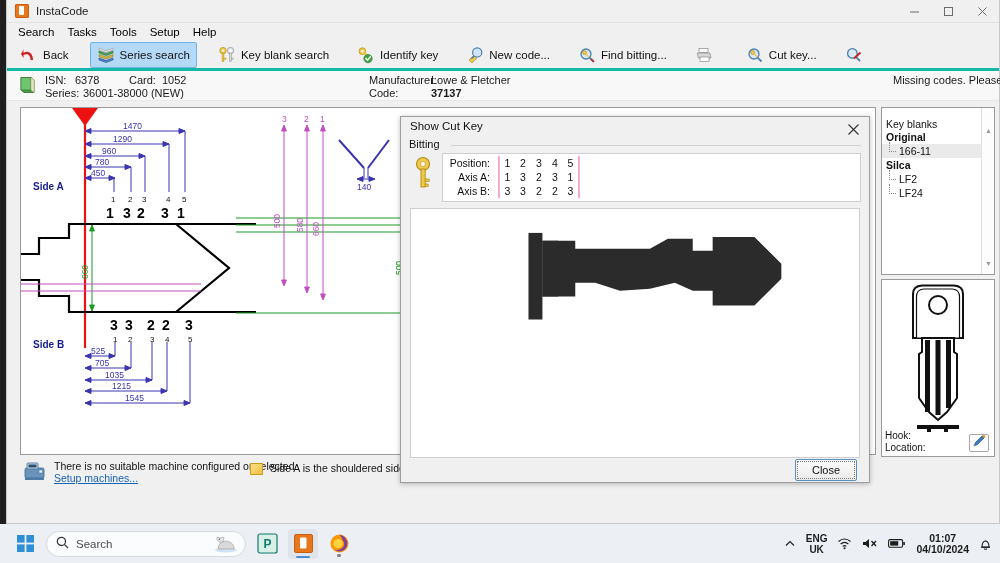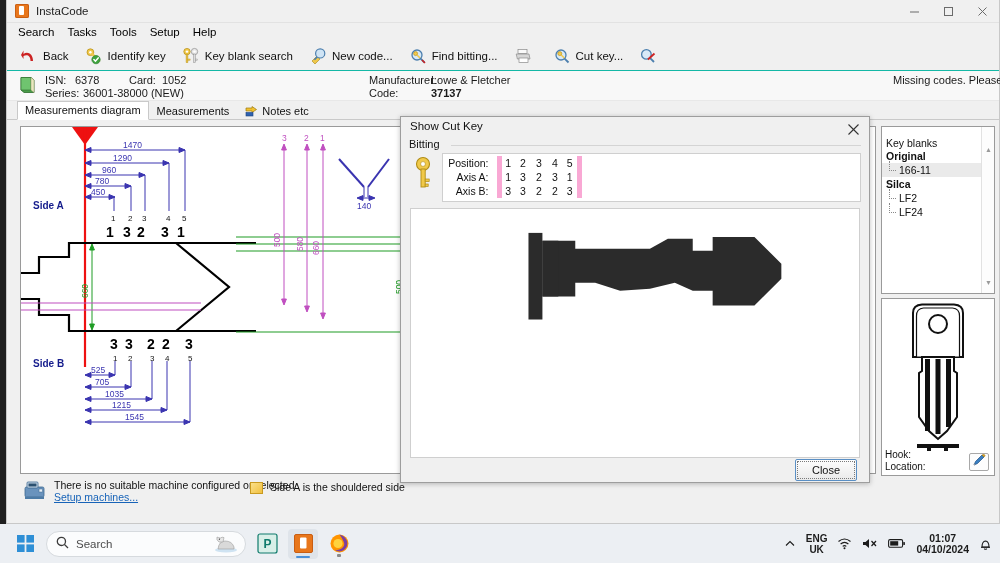--- a/index.html
+++ b/index.html
@@ -46,21 +46,21 @@
   
   .menubar {
     height: 18px; background: #f0f0f0; display: flex; align-items: center;
     padding-left: 5px; font-size: 11.5px; color: #000;
   }
   .menu-item { padding: 1px 7px 1px 6px; cursor: default; }
 
   
   .toolbar {
     height: 30px; background: #f0f0f0; display: flex; align-items: center;
-    padding-left: 6px; border-bottom: 1px solid #14b8a6; gap: 2px;
+    padding-left: 6px; border-bottom: 3px solid #14b8a6; gap: 14px;
   }
   .tb-btn {
     display: flex; align-items: center; height: 26px; padding: 0 6px;
     border-radius: 2px; font-size: 11.5px; color: #111; gap: 5px;
     border: 1px solid transparent; white-space: nowrap;
   }
   .tb-btn.active { background: #b3d9f7; border-color: #6fb4e5; }
   .tb-ico { width: 18px; height: 18px; position: relative; flex: 0 0 18px; }
 
   
@@ -178,21 +178,21 @@
   .bitting-row { display: flex; align-items: flex-start; padding: 6px 0 0 4px; }
   .key-ico { width: 26px; height: 34px; margin: 2px 3px 0 0; }
   .bit-table {
     flex: 1; background: #fff; border: 1px solid #cfcfcf;
     padding: 2px 0px 3px 4px; font-size: 10.5px; color: #111;
   }
   .bit-table table { border-collapse: collapse; }
   .bit-table td { padding: 1px 0; font-size: 10.5px; height: 14px; }
   .bit-lbl { width: 52px; text-align: right; padding-right: 8px !important; }
   .bit-val { width: 16px; text-align: center; }
-  .bit-sep { border-right: 5px solid #f9a8d4; }
+  .bit-sep { border-right: 2px solid #f9a8d4; }
 
   .canvas-box {
     margin: 6px 9px 0 9px; flex: 1; background: #ffffff; border: 1px solid #cfcfcf;
     position: relative;
   }
   .dlg-footer { height: 34px; display: flex; align-items: center; justify-content: flex-end; padding-right: 12px; }
   .close-btn {
     min-width: 62px; height: 22px; font-size: 11px; color: #111;
     background: linear-gradient(#fdfdfd,#eaeaea);
     border: 1px solid #5a8fc4; border-radius: 2px;
@@ -273,48 +273,59 @@
 
       <div class="tb-btn">
         <span class="tb-ico">
           <svg width="18" height="18" viewBox="0 0 18 18">
             <path d="M13 14 C13 6 7 4 3.5 7 L3.5 3.5 L1 8 L3.5 12 L3.5 9 C7 7 10.5 8.5 10.5 14 Z" fill="#cc2222"></path>
           </svg>
         </span>
         <span>Back</span>
       </div>
 
-
-      <div class="tb-btn">
+      <div class="tb-btn active">
         <span class="tb-ico">
           <svg width="18" height="18" viewBox="0 0 18 18">
-            <circle cx="5.4" cy="5.2" r="3.4" fill="#f2c94c" stroke="#b38c10" stroke-width=".7"></circle>
-            <circle cx="5.4" cy="5.2" r="1.2" fill="#fff"></circle>
-            <path d="M7.6 7.4 L14 13.8" stroke="#f2c94c" stroke-width="2.4" stroke-linecap="round"></path>
-            <circle cx="11" cy="12.6" r="4.2" fill="#3ea23e" stroke="#2a7a2a" stroke-width=".6"></circle>
-            <path d="M8.9 12.6 L10.4 14.2 L13.2 10.9" stroke="#fff" stroke-width="1.5" fill="none" stroke-linecap="round"></path>
-          </svg>
-        </span>
-        <span>Identify key</span>
+            <path d="M2 12 L9 14.5 L16 12 L16 14 L9 16.5 L2 14 Z" fill="#4f7fc7" stroke="#2b508c" stroke-width=".6"></path>
+            <path d="M2 8.5 L9 11 L16 8.5 L16 10.6 L9 13 L2 10.6 Z" fill="#d8b63a" stroke="#9c7f16" stroke-width=".6"></path>
+            <path d="M2 5 L9 7.5 L16 5 L16 7 L9 9.5 L2 7 Z" fill="#52a552" stroke="#2e6e2e" stroke-width=".6"></path>
+            <path d="M2 2.2 L9 4.6 L16 2.2 L16 4.2 L9 6.6 L2 4.2 Z" fill="#e0e0e0" stroke="#9b9b9b" stroke-width=".6"></path>
+          </svg>
+        </span>
+        <span>Series search</span>
       </div>
 
       <div class="tb-btn">
         <span class="tb-ico">
           <svg width="18" height="18" viewBox="0 0 18 18">
             <circle cx="5" cy="4.6" r="3.2" fill="#f2c94c" stroke="#b38c10" stroke-width=".7"></circle>
             <circle cx="5" cy="4.6" r="1.2" fill="#fff"></circle>
             <rect x="4.1" y="7" width="1.8" height="8.6" fill="#f2c94c" stroke="#b38c10" stroke-width=".5"></rect>
             <rect x="5.9" y="12" width="2.2" height="1.2" fill="#f2c94c" stroke="#b38c10" stroke-width=".4"></rect>
             <circle cx="12.5" cy="4.6" r="3.2" fill="#e8e8e8" stroke="#8d8d8d" stroke-width=".7"></circle>
             <circle cx="12.5" cy="4.6" r="1.2" fill="#fff"></circle>
             <rect x="11.6" y="7" width="1.8" height="8.6" fill="#dcdcdc" stroke="#8d8d8d" stroke-width=".5"></rect>
             <rect x="13.4" y="12" width="2.2" height="1.2" fill="#dcdcdc" stroke="#8d8d8d" stroke-width=".4"></rect>
           </svg>
         </span>
         <span>Key blank search</span>
+      </div>
+
+      <div class="tb-btn">
+        <span class="tb-ico">
+          <svg width="18" height="18" viewBox="0 0 18 18">
+            <circle cx="5.4" cy="5.2" r="3.4" fill="#f2c94c" stroke="#b38c10" stroke-width=".7"></circle>
+            <circle cx="5.4" cy="5.2" r="1.2" fill="#fff"></circle>
+            <path d="M7.6 7.4 L14 13.8" stroke="#f2c94c" stroke-width="2.4" stroke-linecap="round"></path>
+            <circle cx="11" cy="12.6" r="4.2" fill="#3ea23e" stroke="#2a7a2a" stroke-width=".6"></circle>
+            <path d="M8.9 12.6 L10.4 14.2 L13.2 10.9" stroke="#fff" stroke-width="1.5" fill="none" stroke-linecap="round"></path>
+          </svg>
+        </span>
+        <span>Identify key</span>
       </div>
 
       <div class="tb-btn">
         <span class="tb-ico">
           <svg width="18" height="18" viewBox="0 0 18 18">
             <path d="M3 14 L8 9 L11 12 L6 17 Z" fill="#f0c84a" stroke="#a88716" stroke-width=".6"></path>
             <circle cx="11.2" cy="6.4" r="4.6" fill="#cfe4f5" stroke="#4c7fae" stroke-width="1.2"></circle>
             <path d="M8.2 10 L5.4 12.8" stroke="#4c7fae" stroke-width="1.6"></path>
           </svg>
         </span>
@@ -383,37 +394,20 @@
       <span class="inf" style="left:155px; top:3px;">1052</span>
       <span class="inf" style="left:38px; top:16px;">Series:</span>
       <span class="inf" style="left:76px; top:16px;">36001-38000 (NEW)</span>
       <span class="inf" style="left:362px; top:3px;">Manufacturer:</span>
       <span class="inf" style="left:424px; top:3px;">Lowe &amp; Fletcher</span>
       <span class="inf" style="left:362px; top:16px;">Code:</span>
       <span class="inf b" style="left:424px; top:16px;">37137</span>
       <span class="inf" style="left:886px; top:3px;">Missing codes.  Please help</span>
     </div>
 
-    <div class="tabstrip">
-      <div class="tab selected">
-        <span>Measurements diagram</span>
-      </div>
-      <div class="tab">
-        <span>Measurements</span>
-      </div>
-      <div class="tab">
-        <span class="tab-ico">
-          <svg width="13" height="12" viewBox="0 0 13 12">
-            <path d="M1 3 L7 3 L7 1.5 L11.5 4.5 L7 7.5 L7 6 L1 6 Z" fill="#f0c030" stroke="#9b7a10" stroke-width=".7"></path>
-            <rect x="1" y="7.5" width="7" height="3.5" fill="#2f62b0" stroke="#1d4380" stroke-width=".6"></rect>
-          </svg>
-        </span>
-        <span>Notes etc</span>
-      </div>
-    </div>
 
     <div class="mainrow">
 
       <div class="diagram-pane">
         <svg class="diagram-svg" width="854" height="346" viewBox="0 0 854 346">
           <rect x="0" y="0" width="854" height="346" fill="#ffffff"></rect>
 
           <polygon points="51,0 77,0 64,18" fill="#ee1111"></polygon>
           <line x1="64" y1="0" x2="64" y2="240" stroke="#ee1111" stroke-width="2.2"></line>
 

